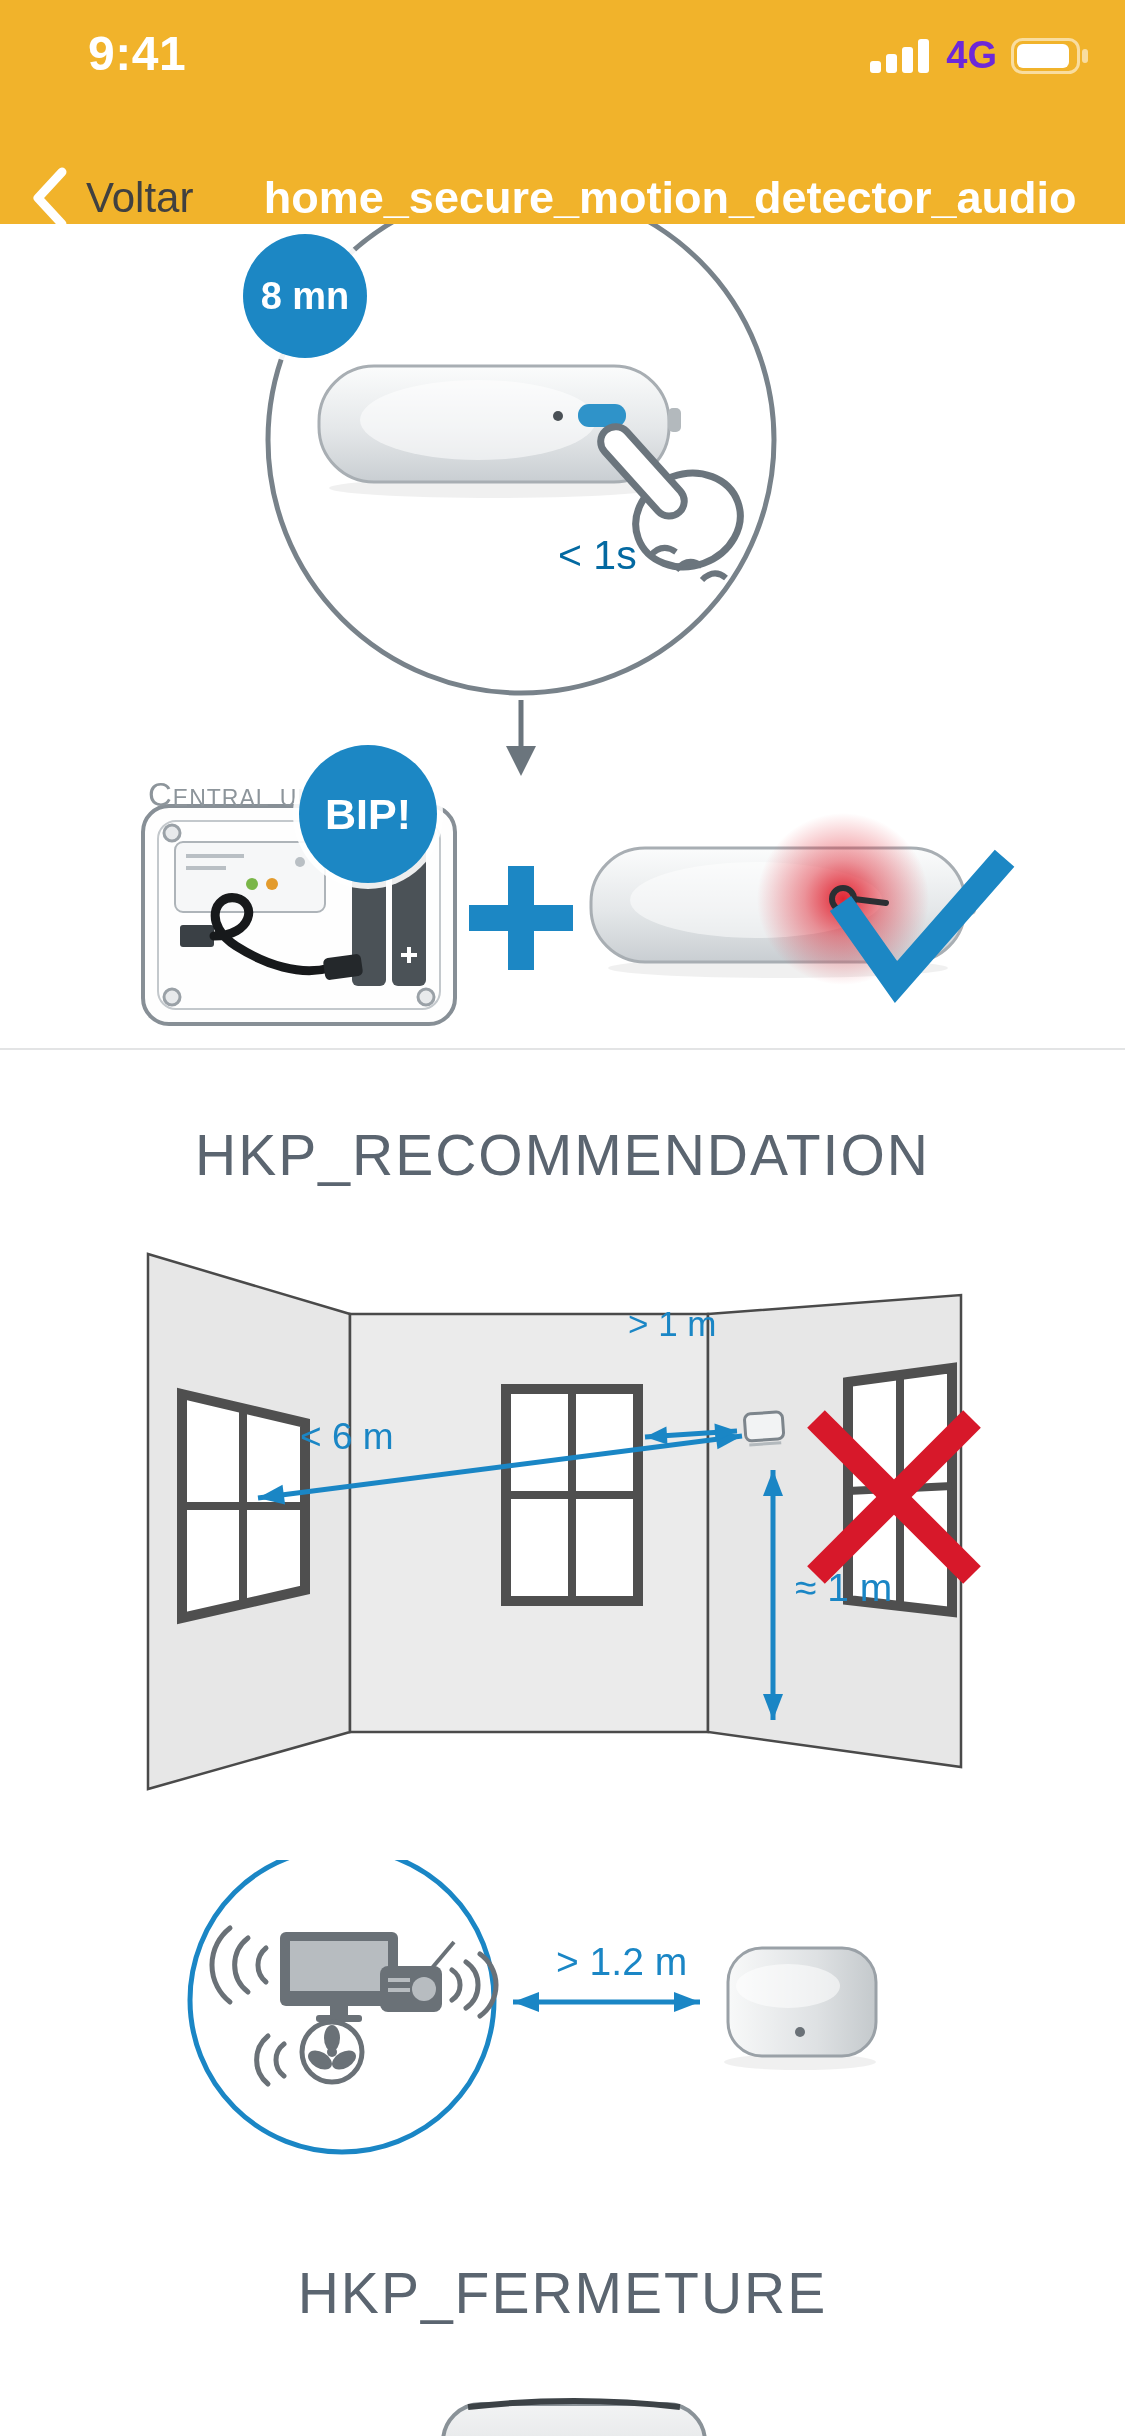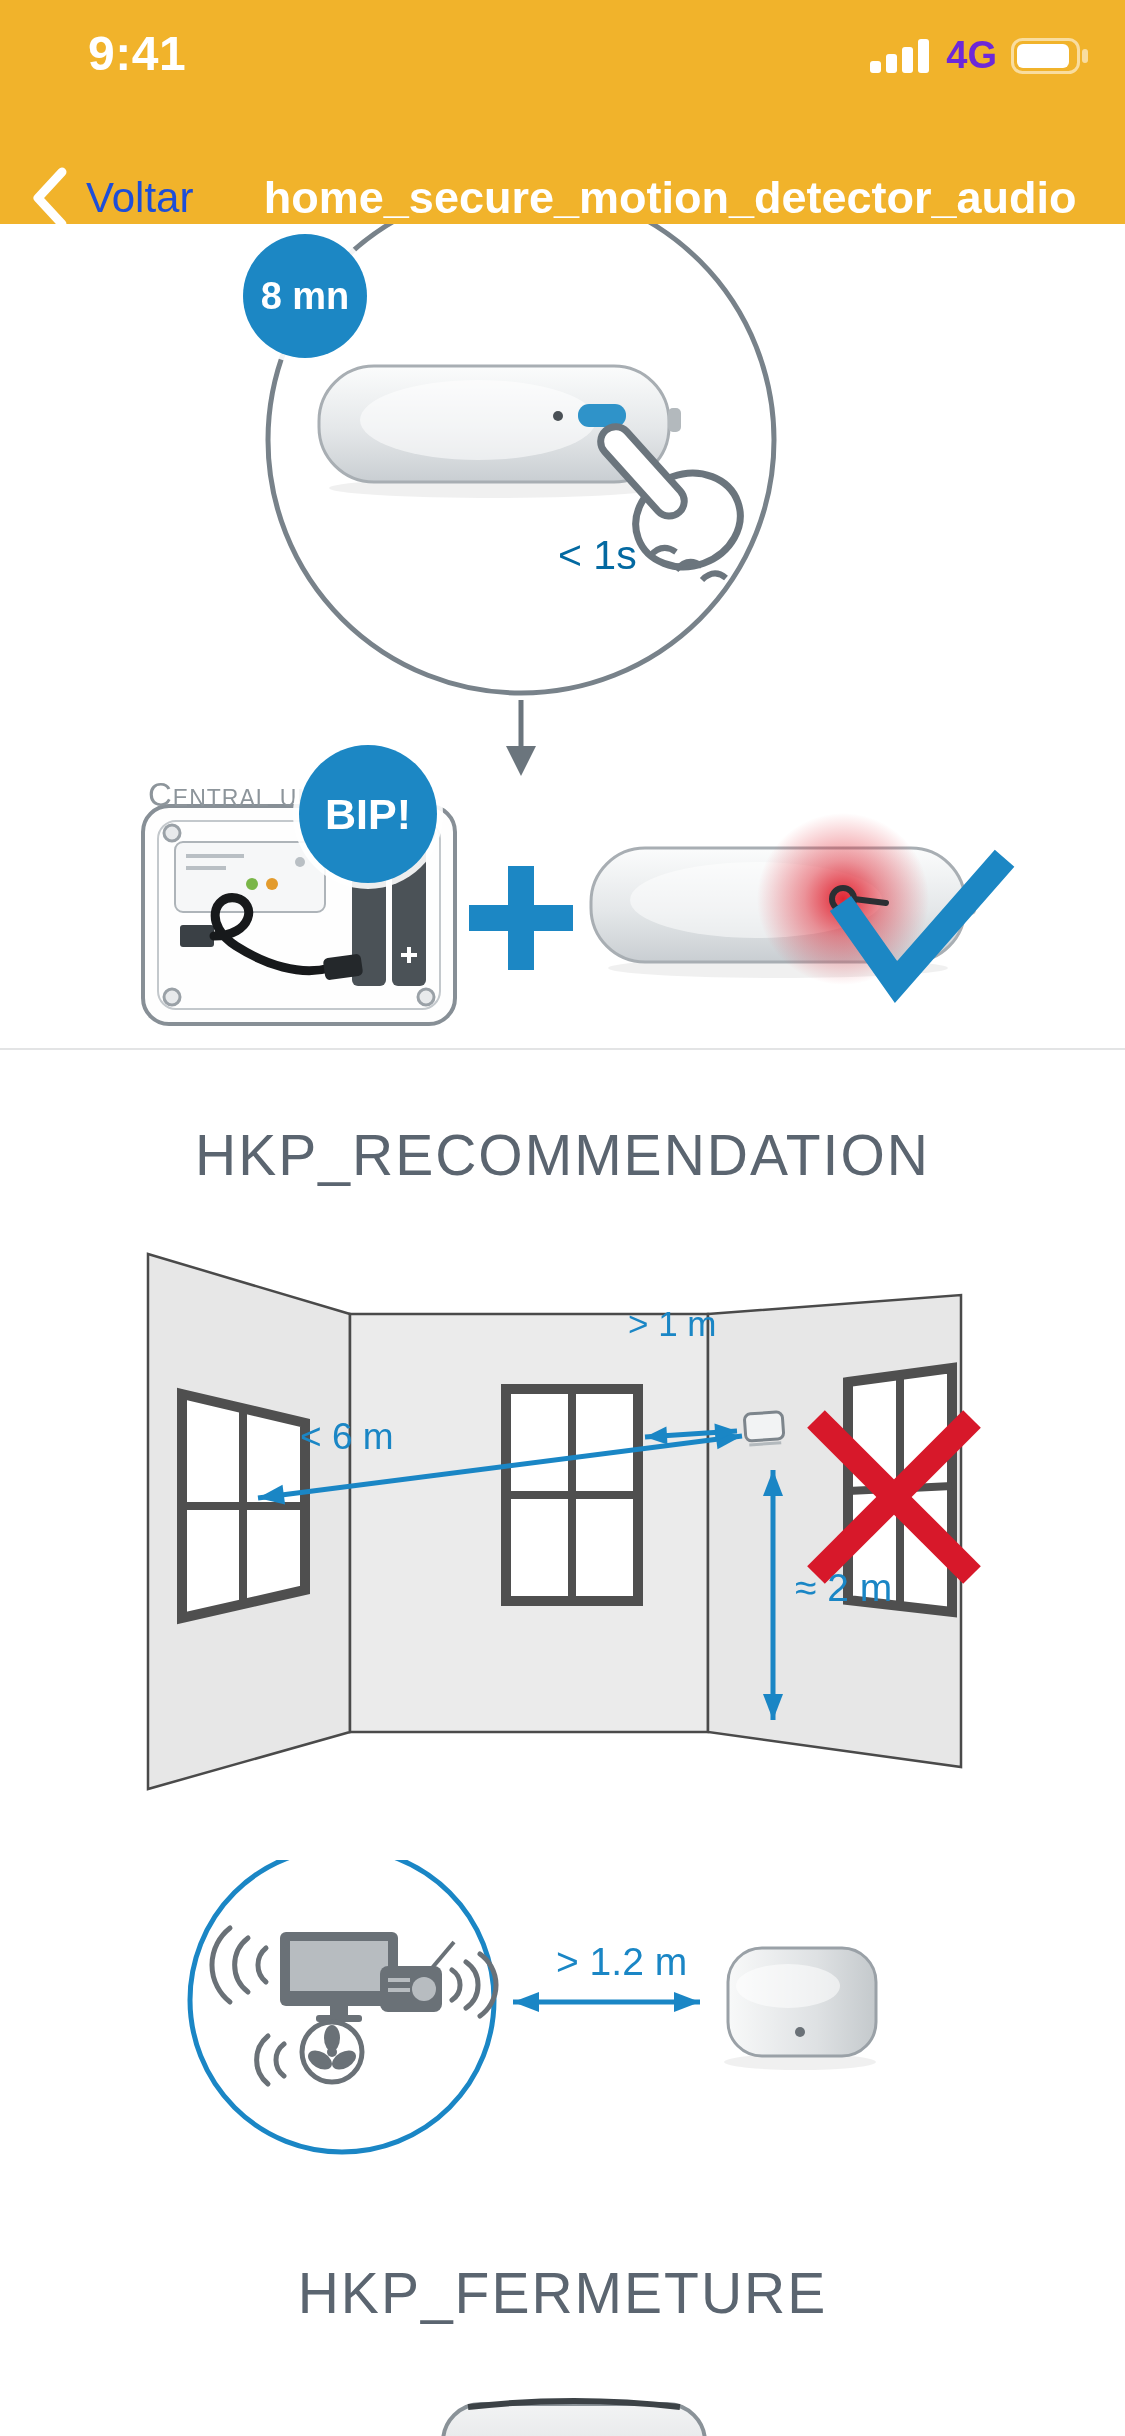--- a/index.html
+++ b/index.html
@@ -20,21 +20,21 @@
   }
   .status-right{
     position:absolute;right:34px;top:34px;display:flex;align-items:center;gap:14px;
   }
   .network{font-size:38px;color:#6d28d9;font-weight:bold;}
   .navbar{
     position:absolute;left:0;top:138px;width:1125px;height:120px;
     display:flex;align-items:center;padding-left:28px;box-sizing:border-box;
   }
   .back-btn{display:flex;align-items:center;gap:14px;cursor:pointer;}
-  .back-label{font-size:42px;color:#1d4ed8;}
+  .back-label{font-size:42px;color:#404040;}
   .nav-title{
     font-size:45px;font-weight:700;color:#fff;margin-left:22px;white-space:nowrap;
     flex:1;text-align:center;
   }
 
   
   .badge{
     position:absolute;background:#1C87C4;border-radius:50%;color:#fff;font-weight:700;
     display:flex;align-items:center;justify-content:center;z-index:5;
     box-shadow:0 0 0 6px rgba(255,255,255,.9);
@@ -206,21 +206,21 @@
       </g>
 
       <g stroke="#D7182A" stroke-width="25">
         <line x1="816" y1="1419" x2="972" y2="1575"></line>
         <line x1="972" y1="1419" x2="816" y2="1575"></line>
       </g>
     </svg>
 
     <span class="blue-label lbl-6m">&lt; 6 m</span>
     <span class="blue-label lbl-1m">&gt; 1 m</span>
-    <span class="blue-label lbl-2m">≈ 2 m</span>
+    <span class="blue-label lbl-2m">≈ 1 m</span>
 
     <svg style="left:0;top:1860px;width:1125px;height:300px;" viewBox="0 1860 1125 300">
       <defs>
         <linearGradient id="pg3" x1="0" y1="0" x2="1" y2="0">
           <stop offset="0" stop-color="#F8F9F9"></stop>
           <stop offset="0.6" stop-color="#DEE1E3"></stop>
           <stop offset="1" stop-color="#C4C9CC"></stop>
         </linearGradient>
       </defs>
 

